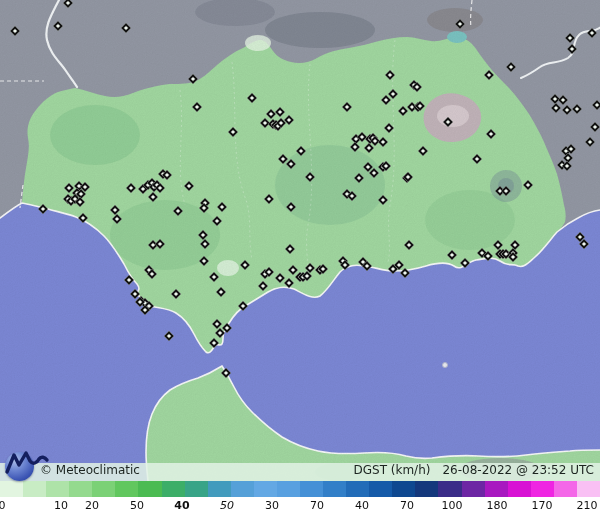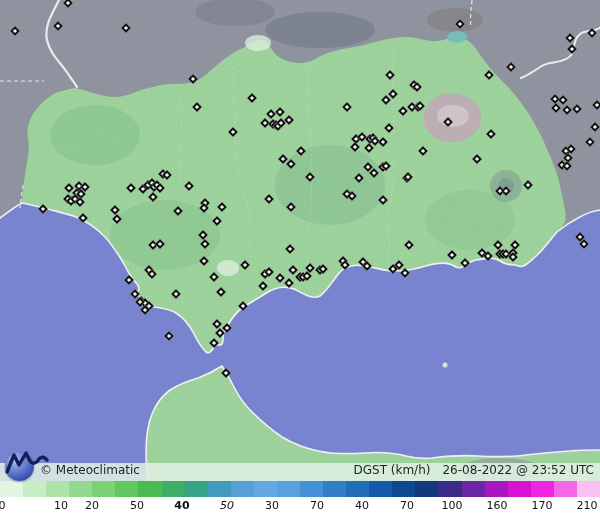--- a/index.html
+++ b/index.html
@@ -355,18 +355,18 @@
       <span class="tick" style="left: 61px;">10</span>
       <span class="tick" style="left: 92px;">20</span>
       <span class="tick" style="left: 137px;">50</span>
       <span class="tick" style="left: 182px; font-weight: bold;">40</span>
       <span class="tick" style="left: 227px; font-style: italic;">50</span>
       <span class="tick" style="left: 272px;">30</span>
       <span class="tick" style="left: 317px;">70</span>
       <span class="tick" style="left: 362px;">40</span>
       <span class="tick" style="left: 407px;">70</span>
       <span class="tick" style="left: 452px;">100</span>
-      <span class="tick" style="left: 497px;">160</span>
+      <span class="tick" style="left: 497px;">180</span>
       <span class="tick" style="left: 542px;">170</span>
       <span class="tick" style="left: 587px;">210</span>
     </div>
 
 </div>
 
 </body></html>

